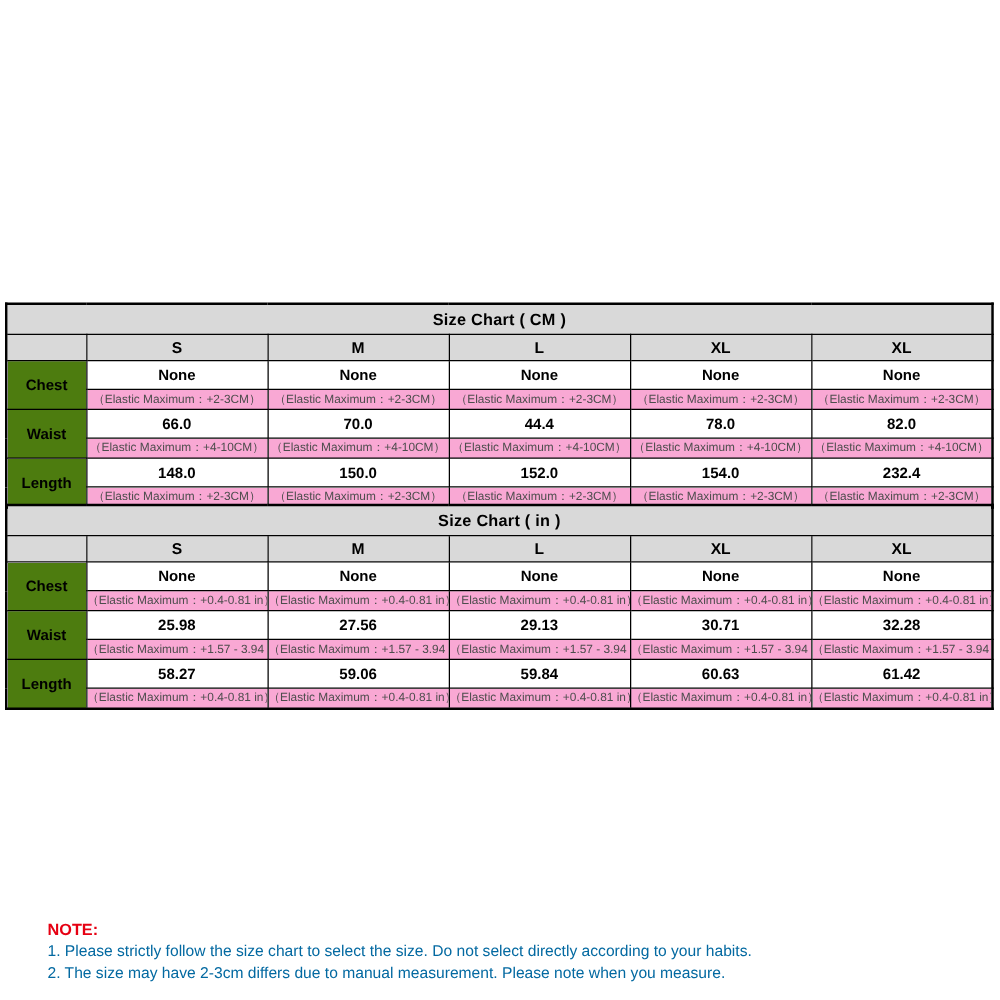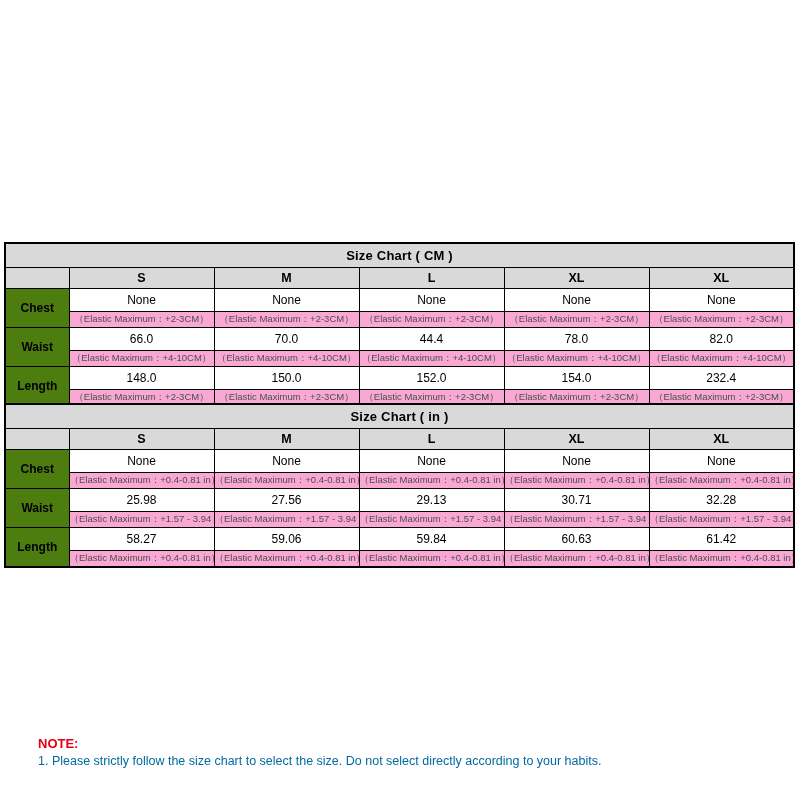--- a/index.html
+++ b/index.html
@@ -21,21 +21,21 @@
   .t2 { top:403px; }
   .title-cell {
     background:#d9d9d9; font-weight:bold; font-size:13px; height:23px;
     letter-spacing:0.2px;
   }
   .header-row td {
     background:#d9d9d9; font-weight:bold; font-size:12.5px; height:20px;
   }
   .label-cell { background:#4d7c0f; font-weight:bold; font-size:12px; }
   .value-cell {
-    font-weight:normal; font-size:12px; height:22px;
+    font-weight:bold; font-size:12px; height:22px;
     border-bottom:1px solid #9a9a9a;
     margin-left:20px;
   }
   .elastic-cell {
     background:#f9a8d4; color:#4d4d4d; font-size:9.5px; height:15px;
     border-top:1px solid #9a9a9a;
   }
   .note {
     position:absolute; left:38px; top:736px;
   }
@@ -189,13 +189,14 @@
     <td class="elastic-cell">（Elastic Maximum：+0.4-0.81 in）</td>
     <td class="elastic-cell">（Elastic Maximum：+0.4-0.81 in）</td>
     <td class="elastic-cell">（Elastic Maximum：+0.4-0.81 in）</td>
   </tr>
 </tbody>
   </table>
 
 <div class="note">
   <div class="note-heading">NOTE:</div>
   <div class="note-line">1. Please strictly follow the size chart  to select the size. Do not select directly according to your habits.</div>
+  <div class="note-line">2. The size may have 2-3cm differs due to manual measurement. Please note when you measure.</div>
 </div>
 
 </body></html>

